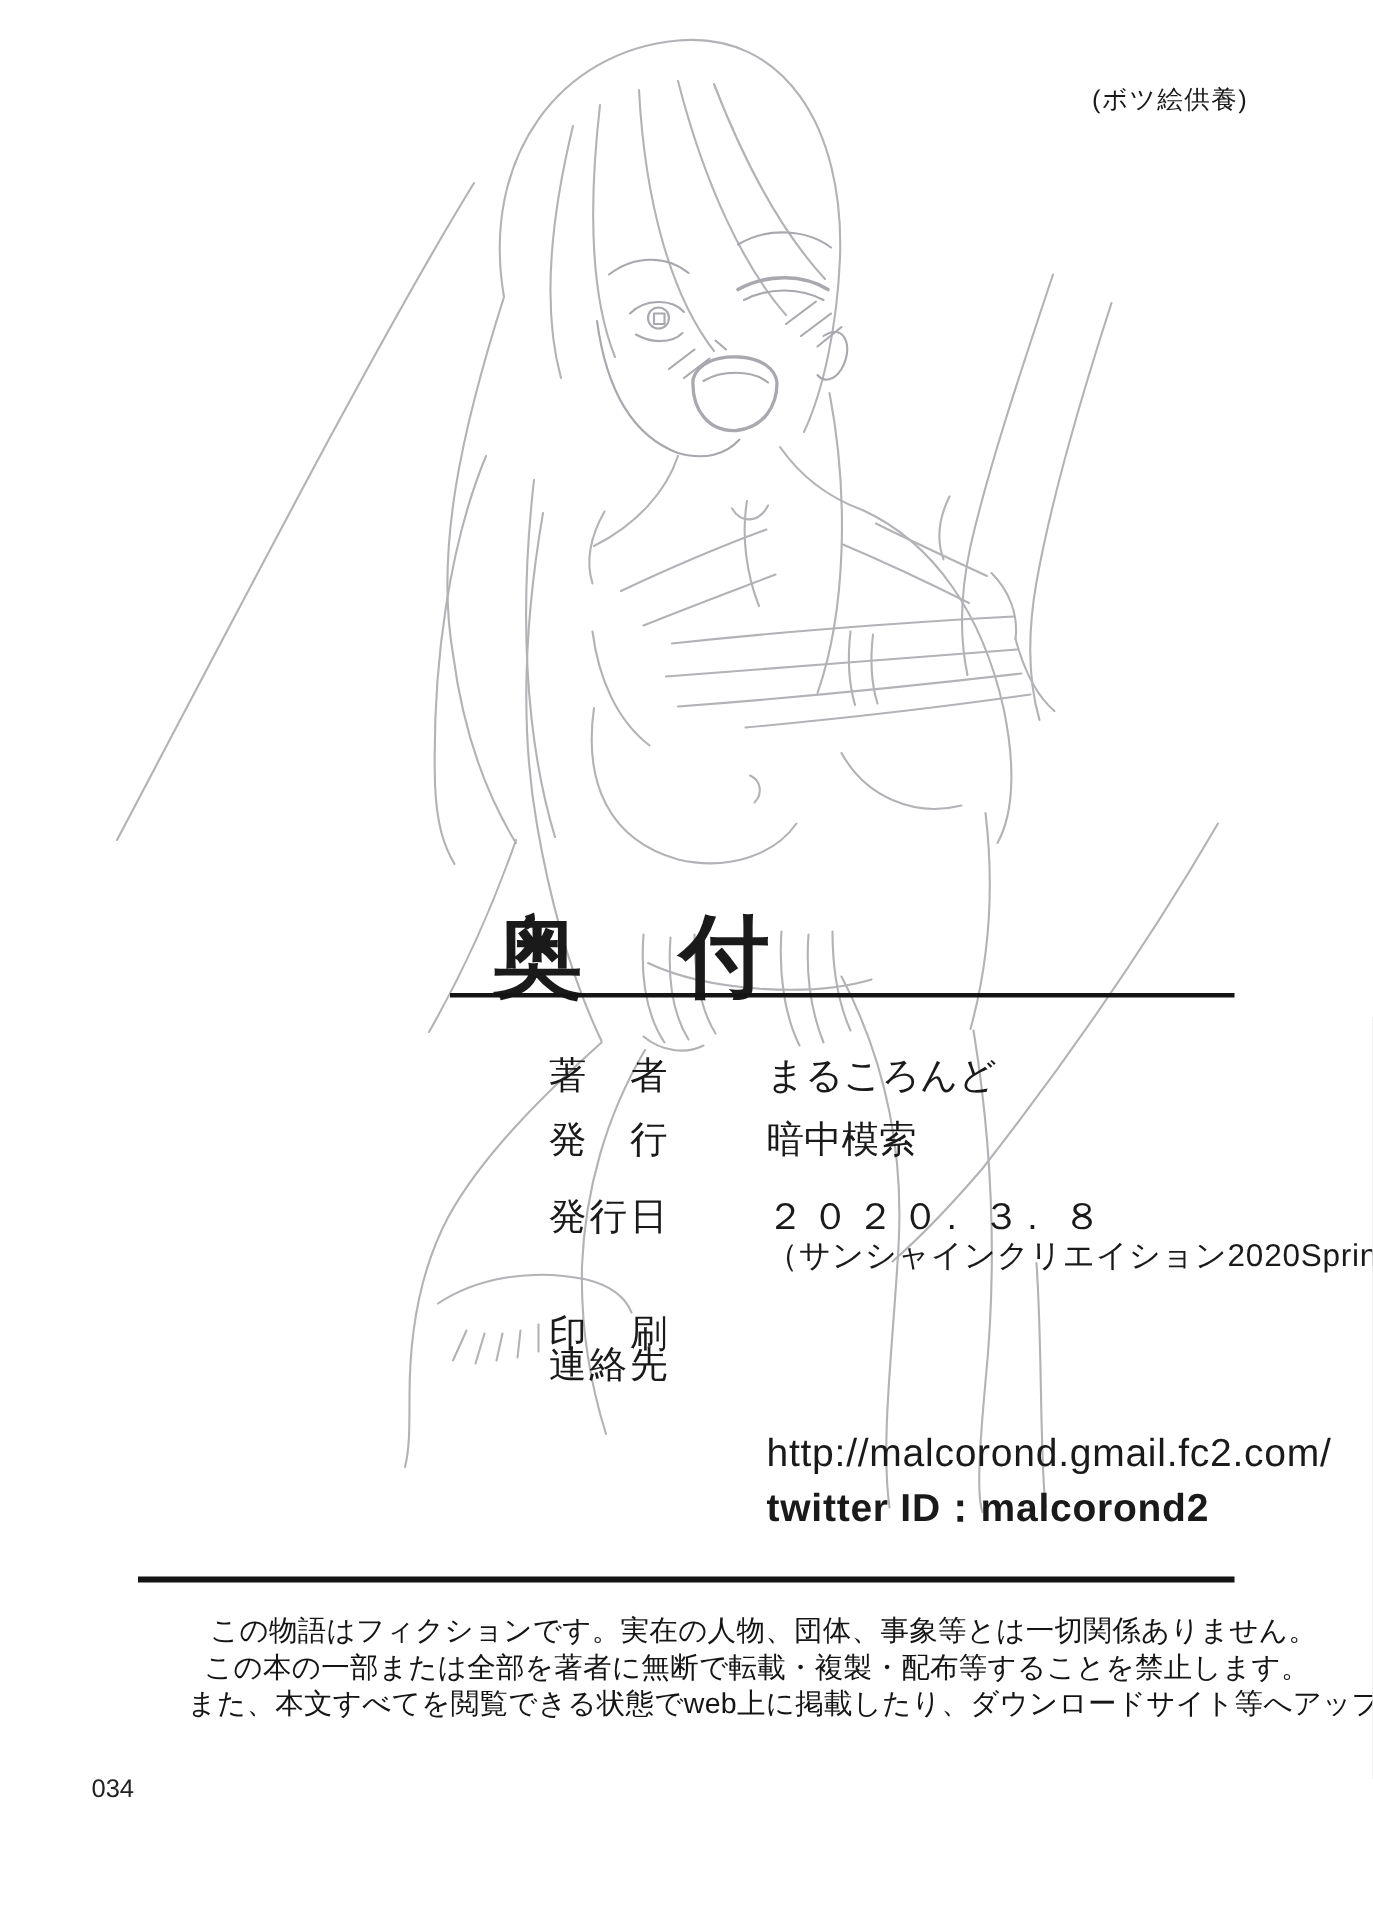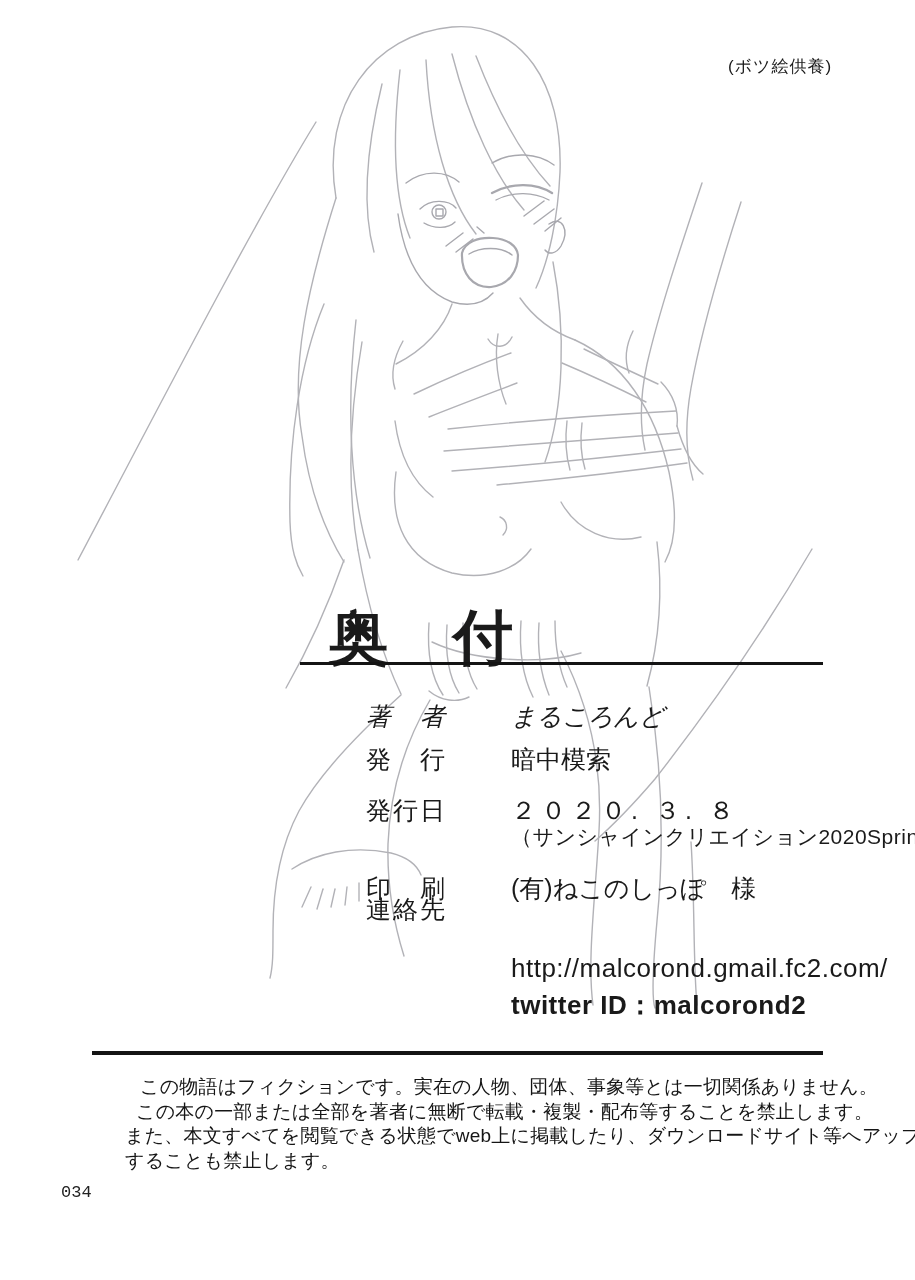--- a/index.html
+++ b/index.html
@@ -15,32 +15,32 @@
   .abs{position:absolute;white-space:nowrap;}
   .sketch{position:absolute;left:0;top:0;width:915px;height:1280px;}
   .corner-note{left:728px;top:55px;font-size:17px;letter-spacing:1px;}
   .colophon-title{left:329px;top:598px;font-size:60px;font-weight:700;letter-spacing:2px;}
   .title-rule{left:300px;top:662px;width:523px;height:3px;background:#141414;}
   .label{font-size:25px;letter-spacing:2px;}
   .value{font-size:25px;}
   .value-latin{font-size:26px;letter-spacing:0.5px;}
   .date-value{font-size:25px;letter-spacing:5px;}
   .event-note{font-size:21px;letter-spacing:0.5px;}
-  .r0{top:700px;font-style:italic;}  .r1{top:743px;}
+  .r0{top:700px;}  .r1{top:743px;}
   .r2{top:794px;}  .r2n{top:823px;}
   .r3{top:872px;}  .r4{top:893px;}
   .r4b{top:953px;} .r4c{top:988px;font-weight:bold;}
   .lcol{left:366px;} .vcol{left:511px;}
   .bottom-rule{left:92px;top:1051px;width:731px;height:4px;background:#141414;}
   .disc{font-size:19px;letter-spacing:0.2px;color:#151515;}
   .d1{left:140px;top:1074px;text-align:center;}
   .d2{left:136px;top:1099px;}
   .d3{left:125px;top:1123px;}
   .d4{left:125px;top:1148px;}
-  .page-num{left:61px;top:1183px;font-size:17px;font-family:Liberation Mono, monospace;color:#222;}
+  .page-num{left:61px;top:1183px;font-size:17px;font-family:Liberation Sans, sans-serif;color:#222;}
 </style>
 </head>
 <body>
 
 <div class="page">
 
   <svg class="sketch" viewBox="0 0 915 1280" fill="none" stroke="#b2b2b7" stroke-width="1.4" stroke-linecap="round" stroke-linejoin="round">
     <g>
       <path d="M 336,198 C 320,104 374,34 452,27 C 522,21 563,84 560,172 C 558,218 549,260 536,288"></path>
       <path d="M 316,122 C 252,226 152,420 78,560"></path>
@@ -140,27 +140,25 @@
   <div class="abs value vcol r0">まるころんど</div>
 
   <div class="abs label lcol r1">発　行</div>
   <div class="abs value vcol r1">暗中模索</div>
 
   <div class="abs label lcol r2">発行日</div>
   <div class="abs date-value vcol r2">２０２０. ３. ８</div>
   <div class="abs event-note vcol r2n">（サンシャインクリエイション2020Spring）</div>
 
   <div class="abs label lcol r3">印　刷</div>
-  <div class="abs value vcol r3">(有)ねこのしっぽ　様</div>
 
   <div class="abs label lcol r4">連絡先</div>
   <div class="abs value-latin vcol r4b">http://malcorond.gmail.fc2.com/</div>
   <div class="abs value-latin vcol r4c">twitter ID：malcorond2</div>
 
   <div class="abs bottom-rule"></div>
   <div class="abs disc d1">この物語はフィクションです。実在の人物、団体、事象等とは一切関係ありません。</div>
   <div class="abs disc d2">この本の一部または全部を著者に無断で転載・複製・配布等することを禁止します。</div>
   <div class="abs disc d3">また、本文すべてを閲覧できる状態でweb上に掲載したり、ダウンロードサイト等へアップロード</div>
-  <div class="abs disc d4">することも禁止します。</div>
 
   <div class="abs page-num">034</div>
 
 </div>
 
 </body></html>

